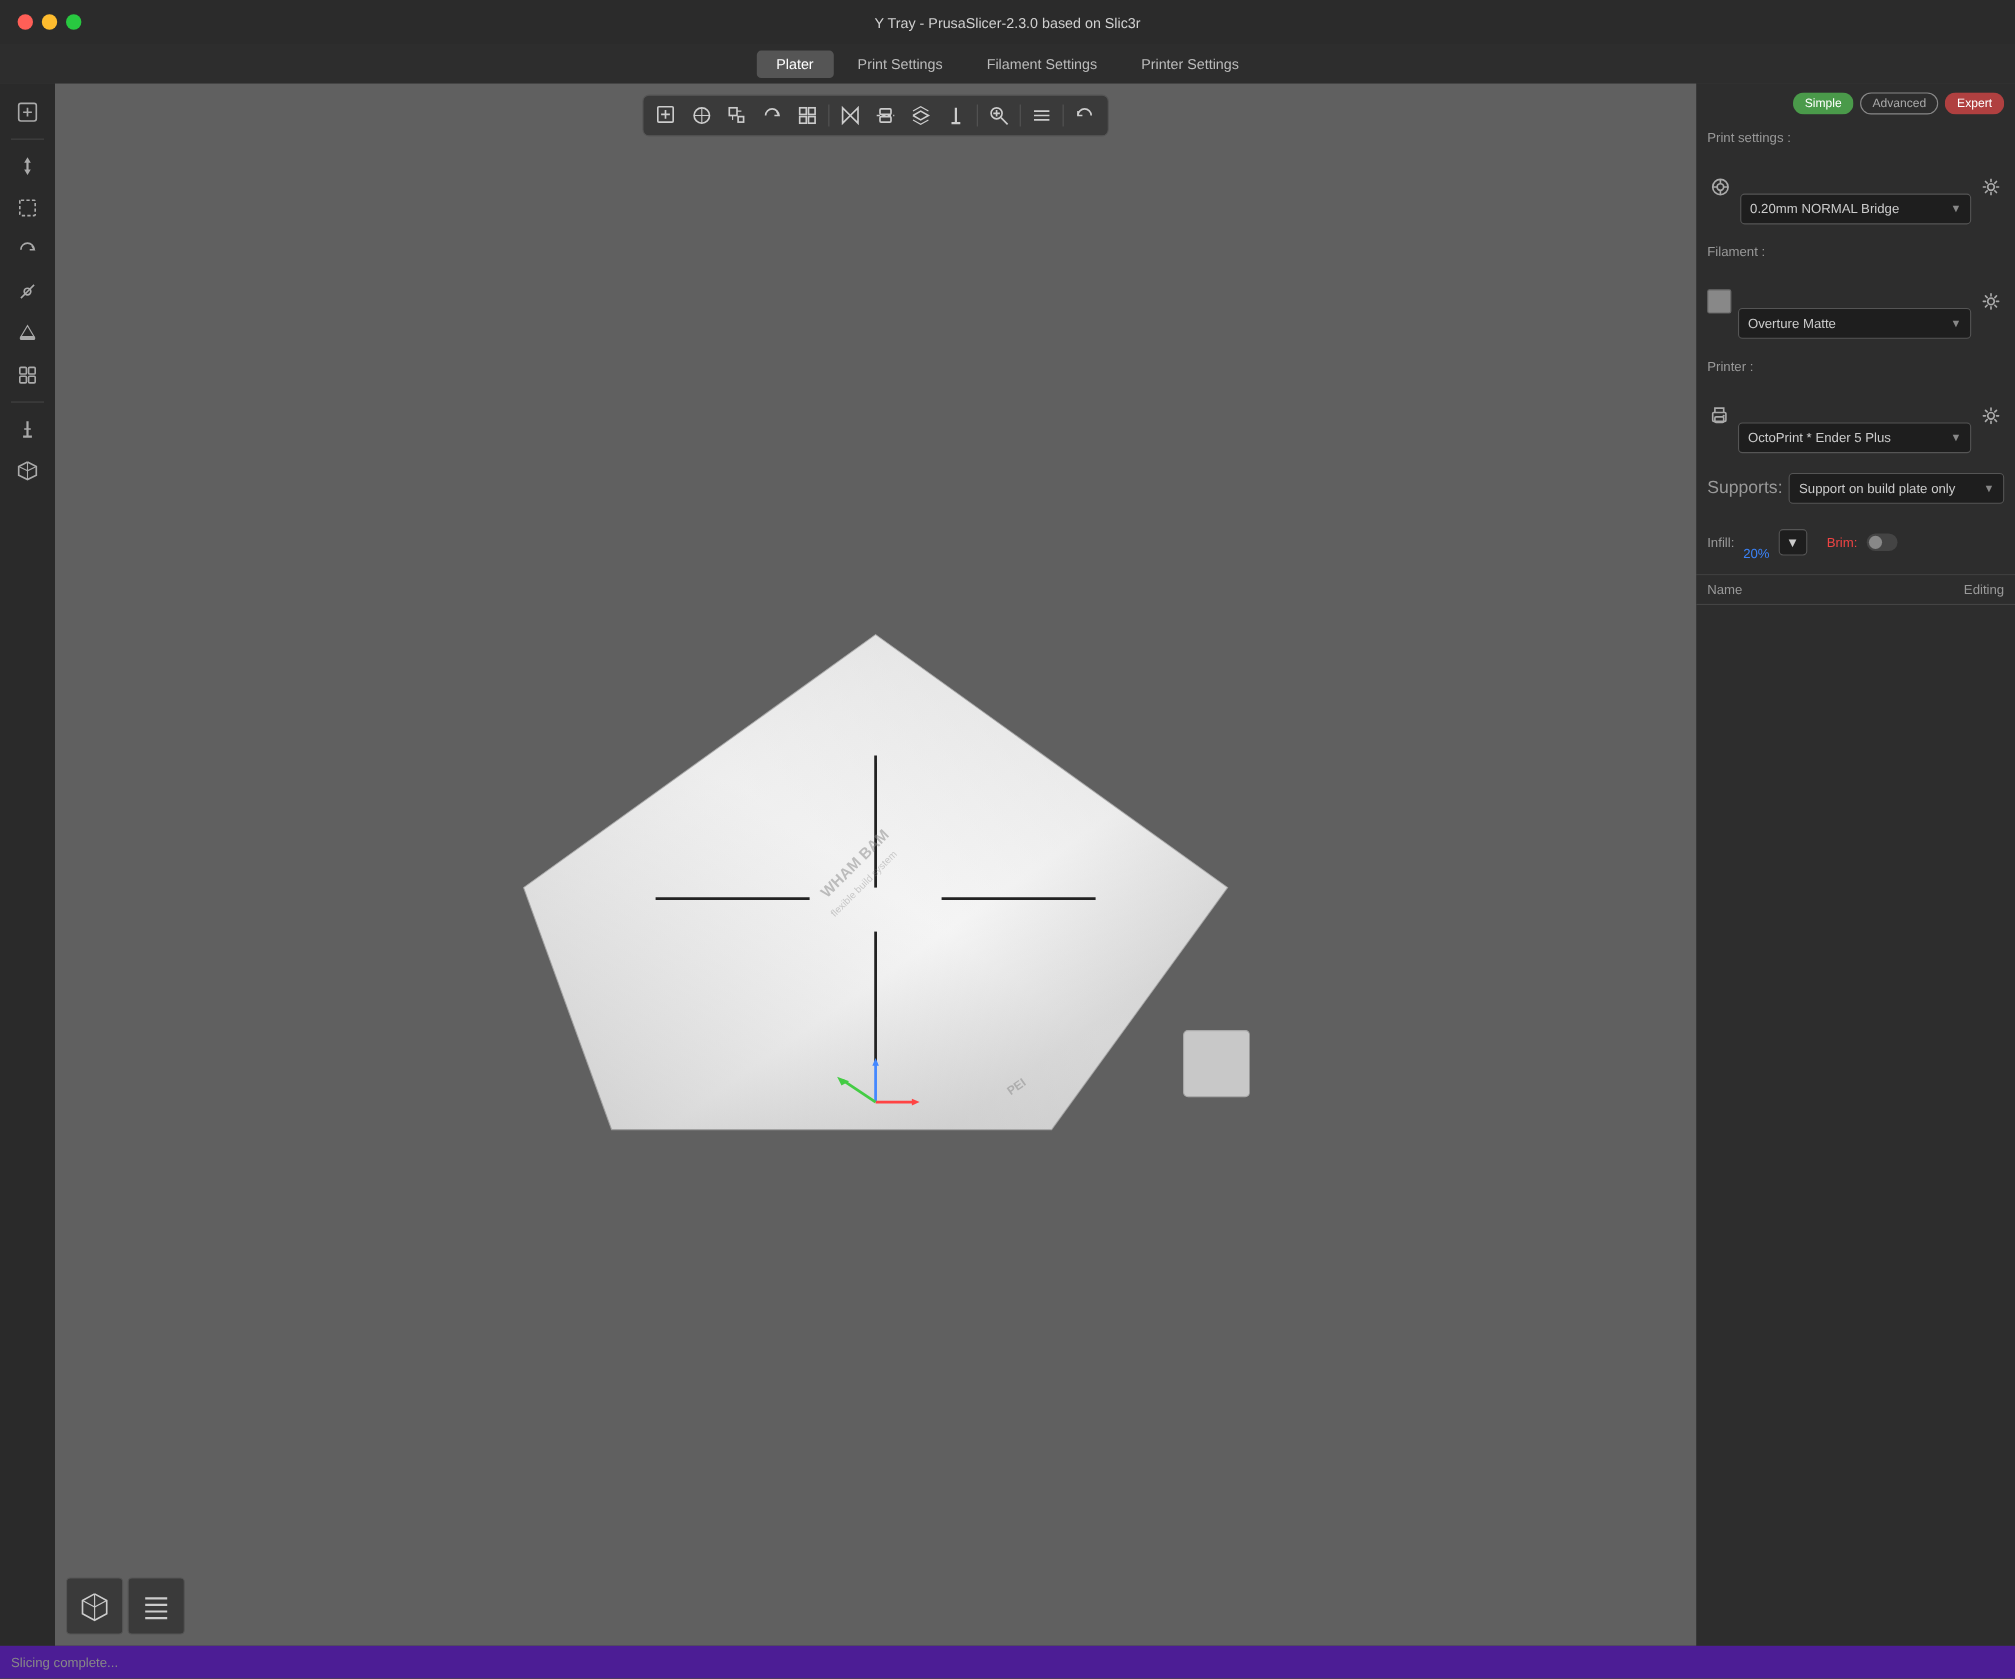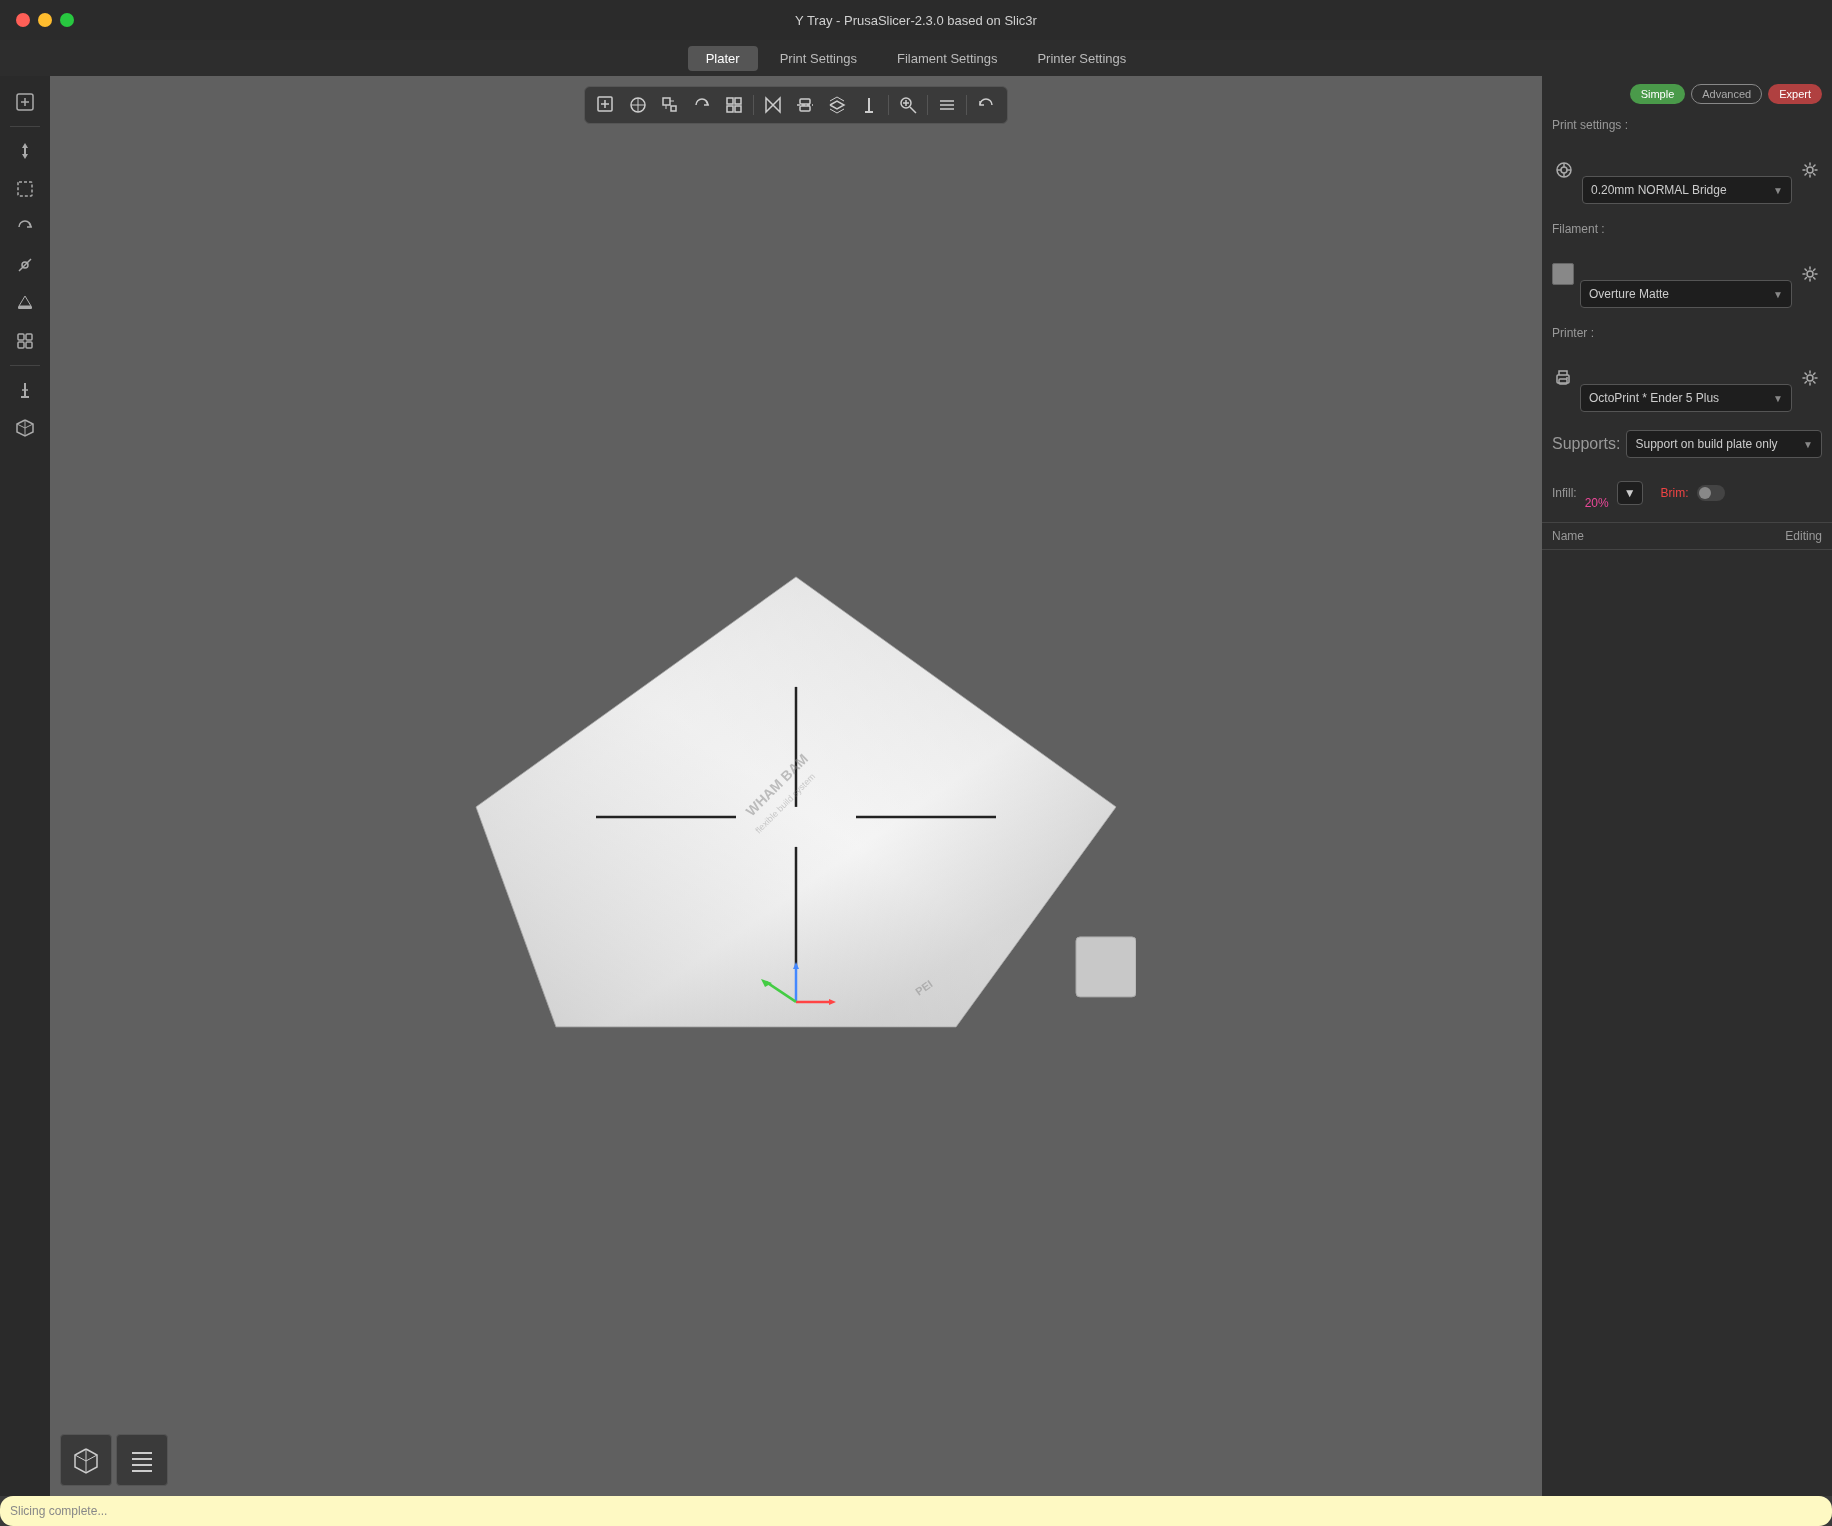--- a/index.html
+++ b/index.html
@@ -303,21 +303,21 @@
       gap: 8px;
       margin-bottom: 6px;
     }
 
     .infill-label {
       color: #999;
       font-size: 12px;
     }
 
     .infill-value {
-      color: #ec4899;
+      color: #3b82f6;
       font-size: 12px;
       margin-top: 20px;
     }
 
     .infill-select {
       background: #1e1e1e;
       border: 1px solid #555;
       border-radius: 4px;
       color: #ccc;
       font-size: 12px;
@@ -412,25 +412,24 @@
       justify-content: center;
       color: #ccc;
       cursor: pointer;
       margin-left: 4px;
     }
 
     
     .status-bar {
       width: 100%;
       height: 30px;
-      background: #fef9c3;
+      background: #4c1d95;
       display: flex;
       align-items: center;
       padding: 0 10px;
-      border-radius: 13px;
     }
 
     .status-text {
       color: #888;
       font-size: 12px;
     }
 
     
     .build-plate-svg {
       width: 100%;

